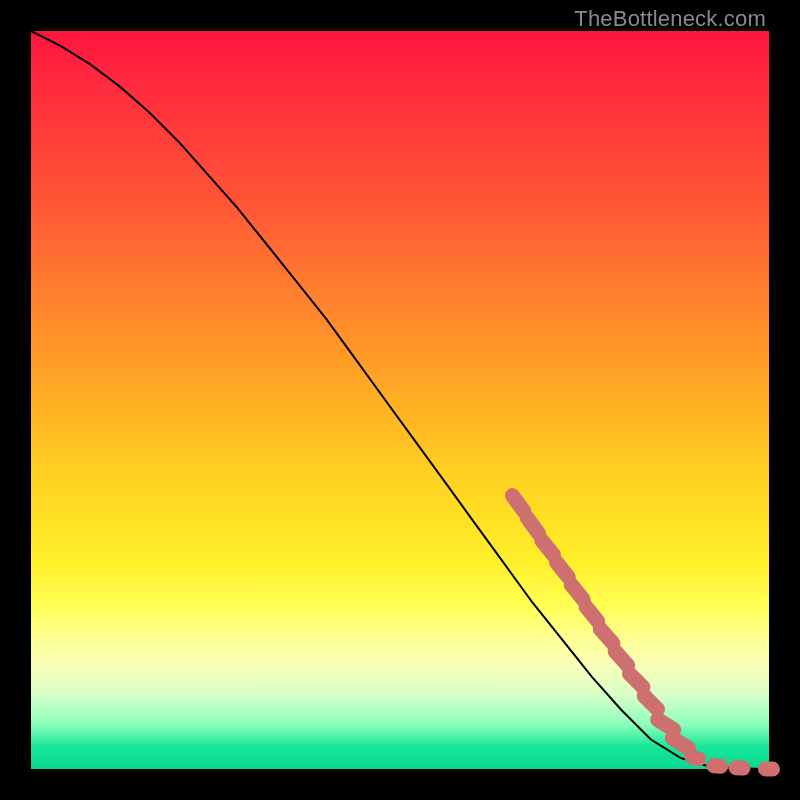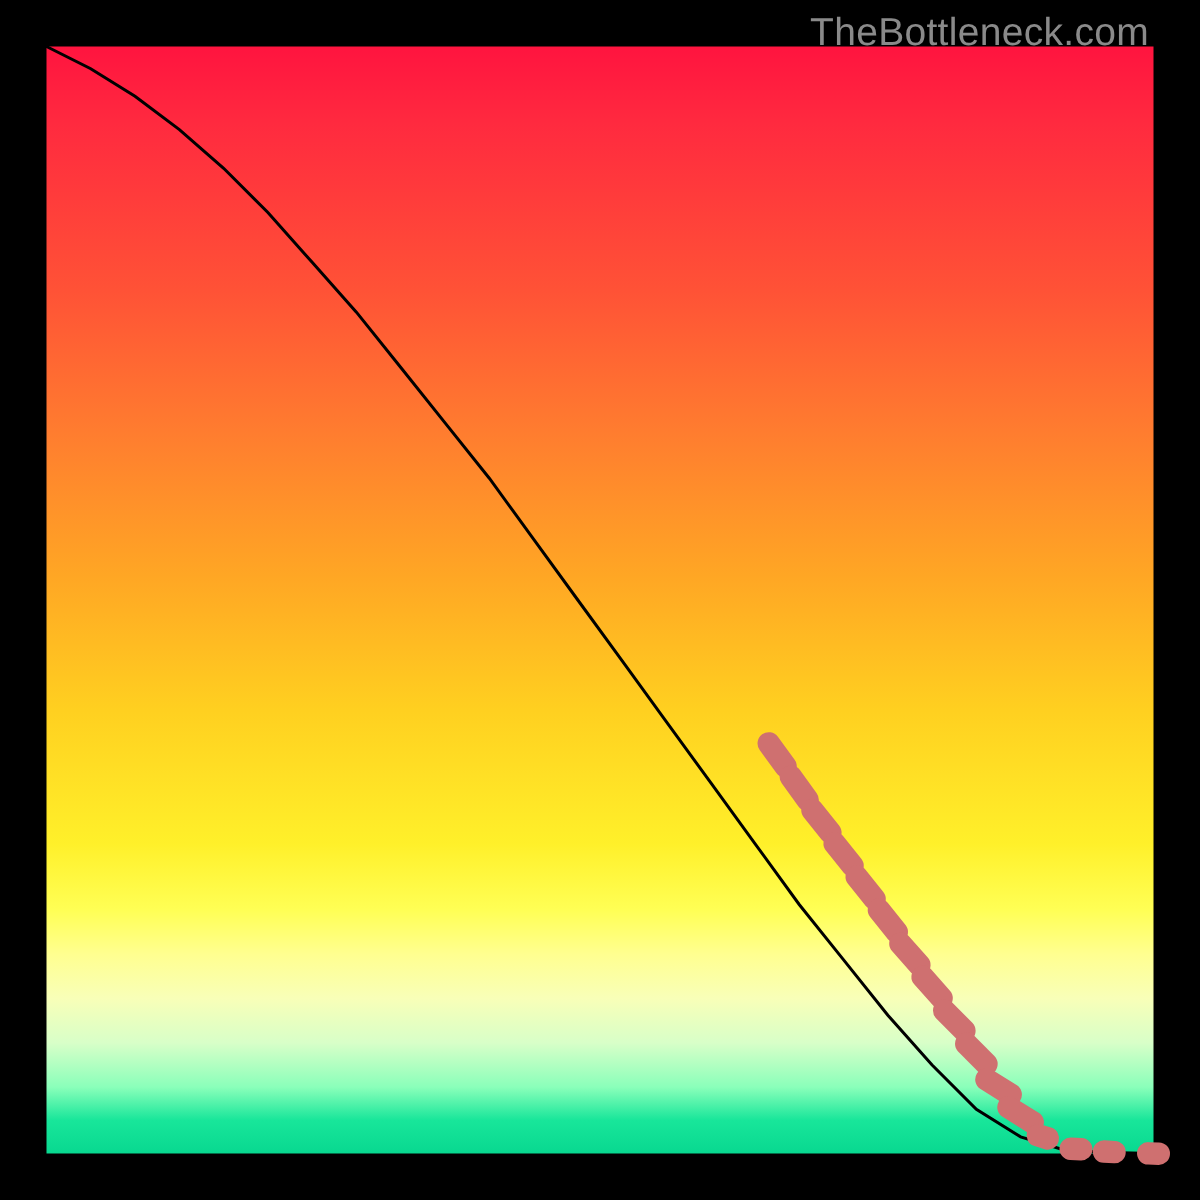--- a/index.html
+++ b/index.html
@@ -39,21 +39,21 @@
       #8affba 94%,
       #18e69a 97%,
       #08d890 100%
     );
   }
   .watermark {
     position: absolute;
     top: 6px;
     right: 34px;
     color: #8a8a8a;
-    font-size: 26px;
+    font-size: 22px;
     letter-spacing: 0.2px;
     font-weight: 500;
   }
   svg.overlay {
     position: absolute;
     left: 31px;
     top: 31px;
     width: 738px;
     height: 738px;
     overflow: visible;

